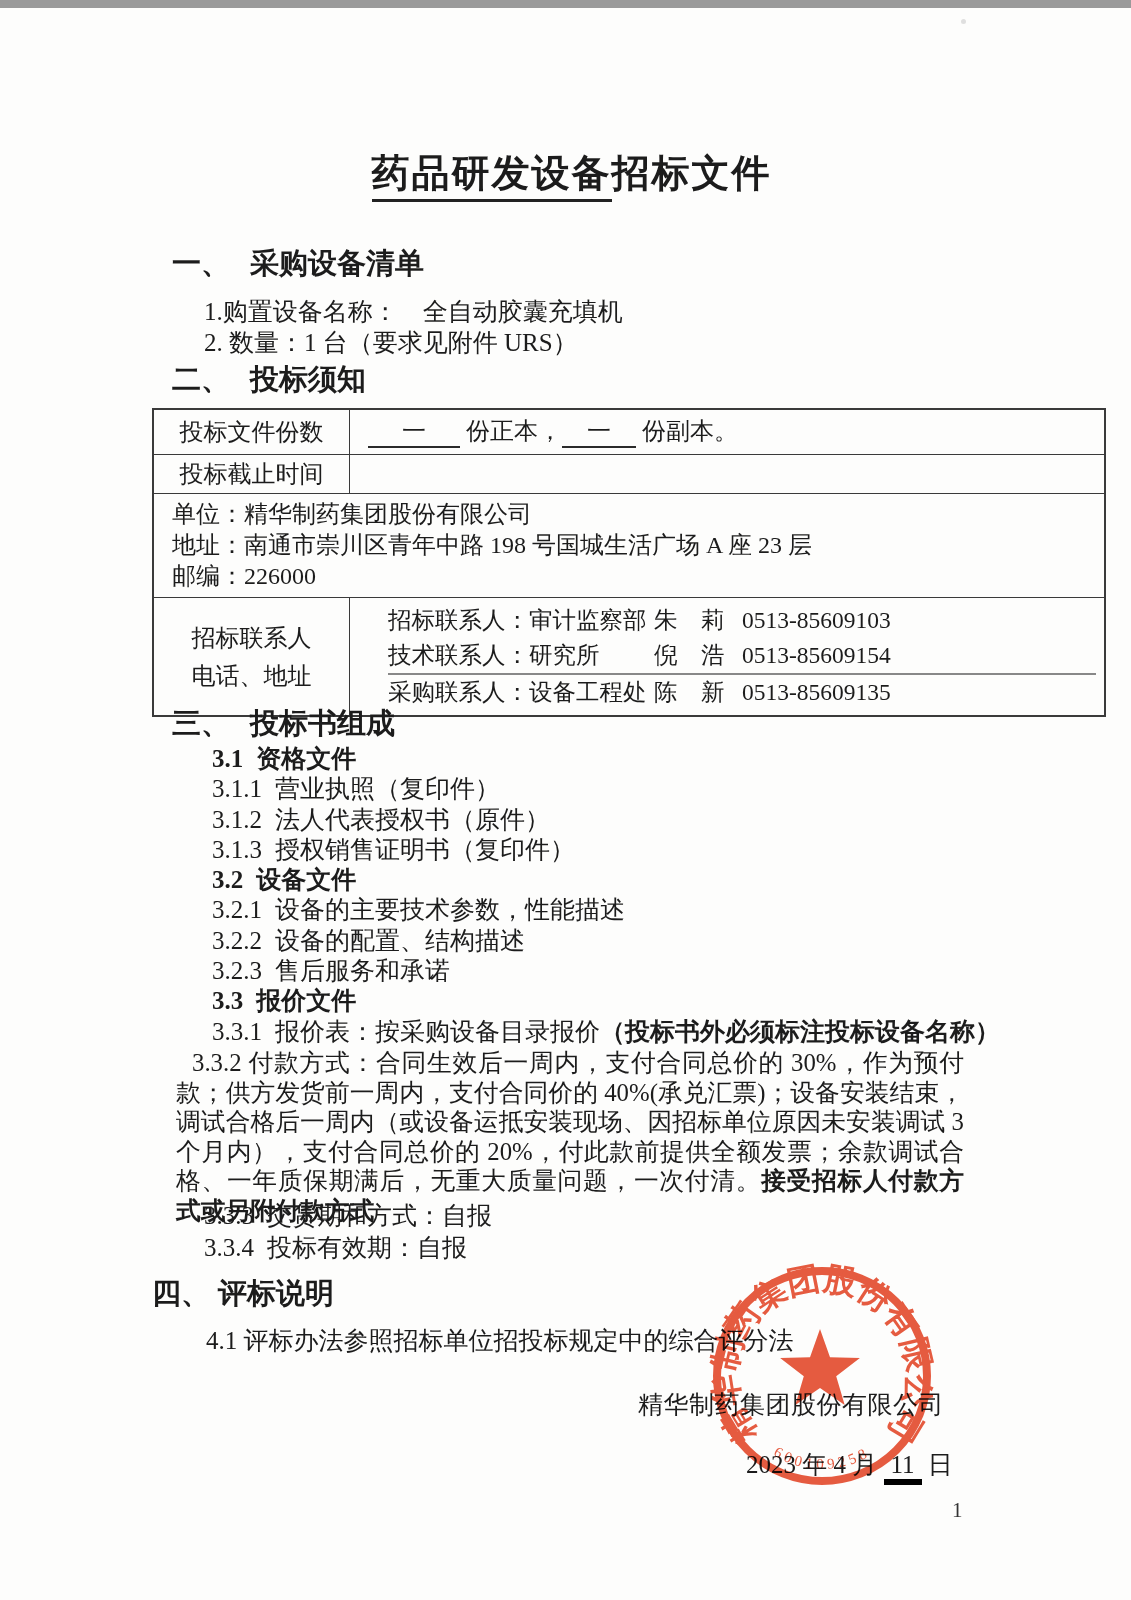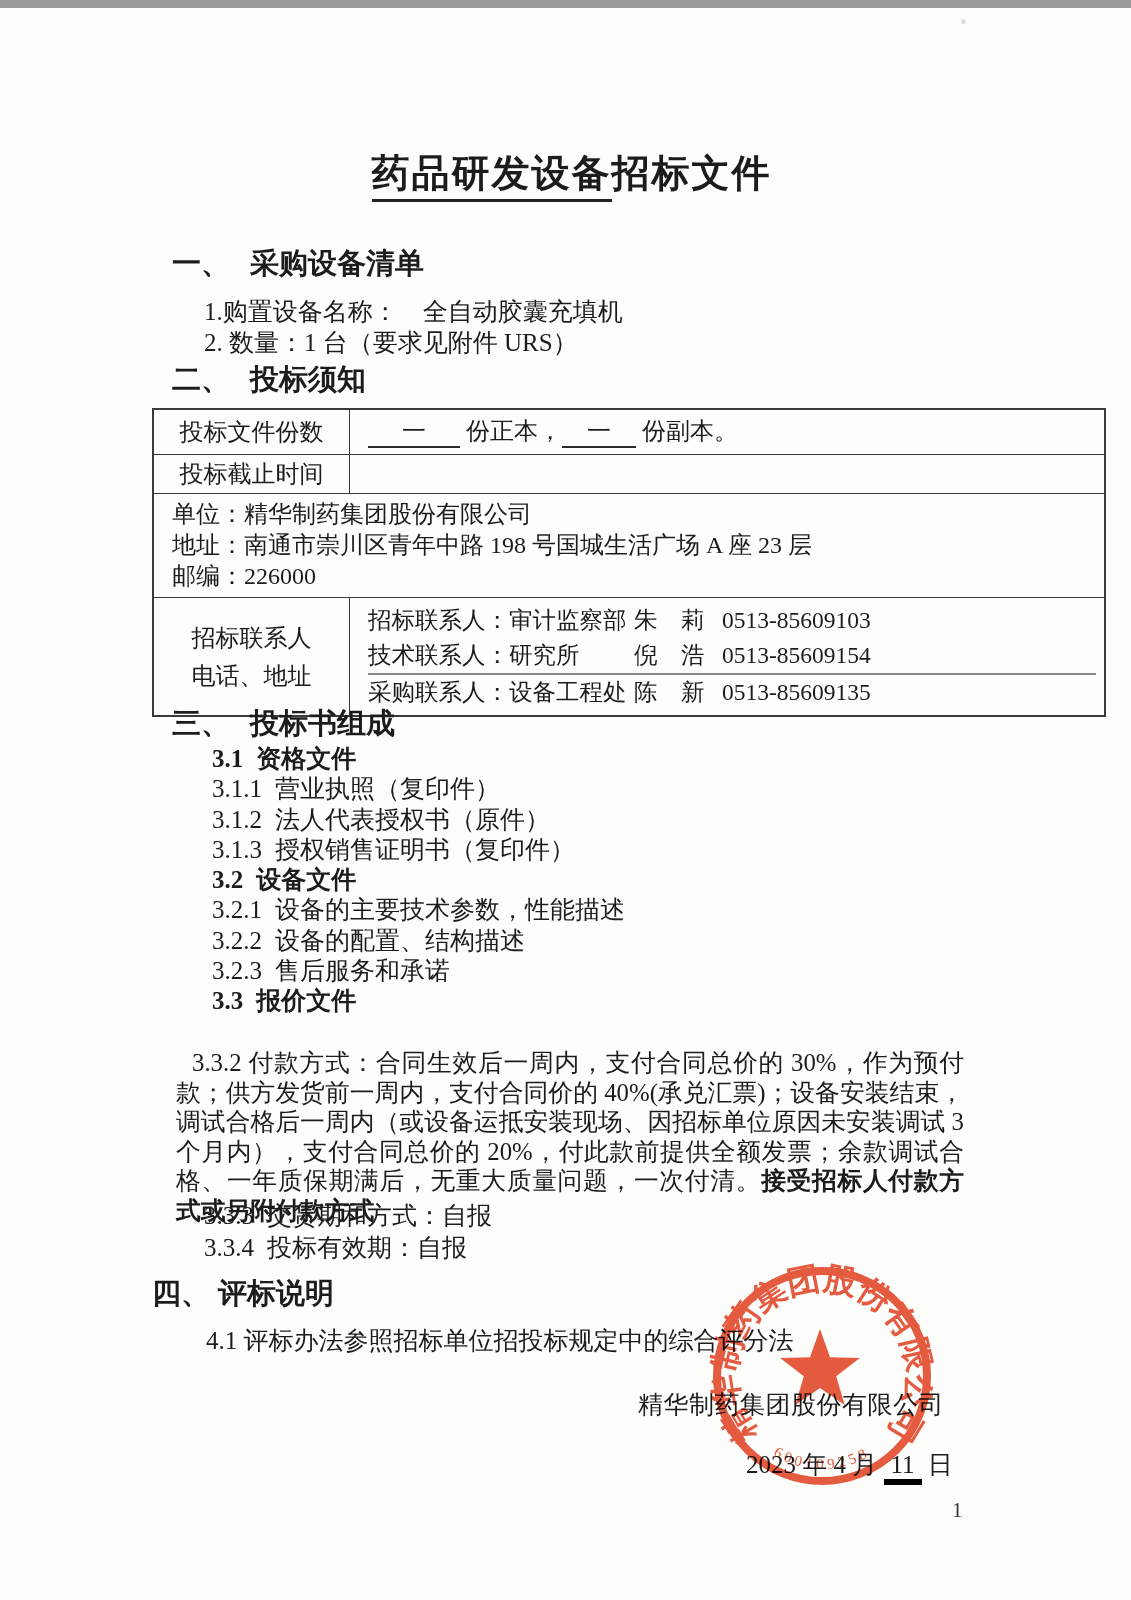--- a/index.html
+++ b/index.html
@@ -19,21 +19,21 @@
   .ntable{position:absolute;top:400px;left:152px;width:954px;border:2px solid #3a3a3a;
           font-size:24px;box-sizing:border-box;}
   .trow{display:flex;border-top:1.5px solid #3a3a3a;}
   .trow:first-child{border-top:none;}
   .tlabel{width:195px;flex:0 0 195px;border-right:1.5px solid #3a3a3a;display:flex;
           flex-direction:column;justify-content:center;align-items:center;text-align:center;
           line-height:38px;}
   .tcontent{flex:1;display:flex;flex-direction:column;justify-content:center;
             padding:5px 8px 5px 18px;min-width:0;}
   .cline{line-height:31px;white-space:nowrap;}
-  .r1{min-height:44px;} .r2{min-height:36px;} .r3{min-height:96px;} .r4{min-height:108px;}
+  .r1{min-height:44px;} .r2{min-height:36px;} .r3{min-height:96px;} .r4{min-height:108px;gap:20px;}
   .u{display:inline-block;border-bottom:2px solid #2b2b2b;text-align:center;line-height:1.15;}
   .b{font-weight:bold;}
   .contact-line{display:flex;align-items:baseline;line-height:35px;font-size:23.5px;white-space:nowrap;}
   .ul-line{border-bottom:2px solid #888;}
   .c-role{flex:0 0 135px;} .c-dept{flex:0 0 125px;} .c-name{flex:0 0 88px;} .c-phone{flex:1;}
   
   .s3-list{position:absolute;top:736px;left:212px;font-size:25px;line-height:30.3px;white-space:nowrap;}
   .l3item .num{margin-right:13px;}
   .para{position:absolute;top:1040px;left:176px;width:788px;font-size:24.8px;line-height:29.6px;
         text-align:justify;text-indent:16px;}
@@ -119,20 +119,21 @@
   <div class="s3-list">
       <div class="l3item"><span class="num b">3.1</span><span class="b">资格文件</span></div>
       <div class="l3item"><span class="num">3.1.1</span><span>营业执照（复印件）</span></div>
       <div class="l3item"><span class="num">3.1.2</span><span>法人代表授权书（原件）</span></div>
       <div class="l3item"><span class="num">3.1.3</span><span>授权销售证明书（复印件）</span></div>
       <div class="l3item"><span class="num b">3.2</span><span class="b">设备文件</span></div>
       <div class="l3item"><span class="num">3.2.1</span><span>设备的主要技术参数，性能描述</span></div>
       <div class="l3item"><span class="num">3.2.2</span><span>设备的配置、结构描述</span></div>
       <div class="l3item"><span class="num">3.2.3</span><span>售后服务和承诺</span></div>
       <div class="l3item"><span class="num b">3.3</span><span class="b">报价文件</span></div>
+      <div class="l3item"><span class="num">3.3.1</span><span><span>报价表：按采购设备目录报价</span><span class="b ">（投标书外必须标注投标设备名称）</span></span></div>
     </div>
 
   <div class="para"><span> 3.3.2 付款方式：合同生效后一周内，支付合同总价的 30%，作为预付款；供方发货前一周内，支付合同价的 40%(承兑汇票)；设备安装结束， 调试合格后一周内（或设备运抵安装现场、因招标单位原因未安装调试 3 个月内），支付合同总价的 20%，付此款前提供全额发票；余款调试合格、一年质保期满后，无重大质量问题，一次付清。</span><span class="b ">接受招标人付款方式或另附付款方式</span></div>
 
   <div class="tail-list">
       <div class="l3item"><span class="num">3.3.3</span><span>交货期和方式：自报</span></div>
       <div class="l3item"><span class="num">3.3.4</span><span>投标有效期：自报</span></div>
     </div>
 
   <div class="sec-head" style="top:1266px;left:152px;"><span>四、</span><span class="h-gap-sm"></span><span>评标说明</span></div>

